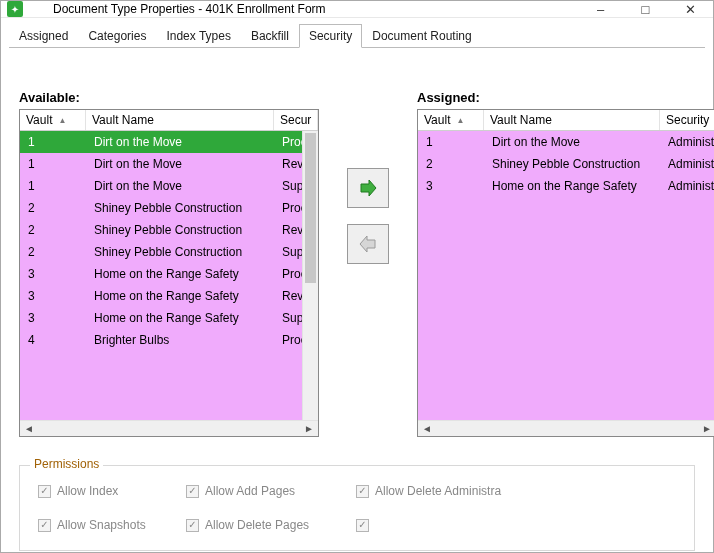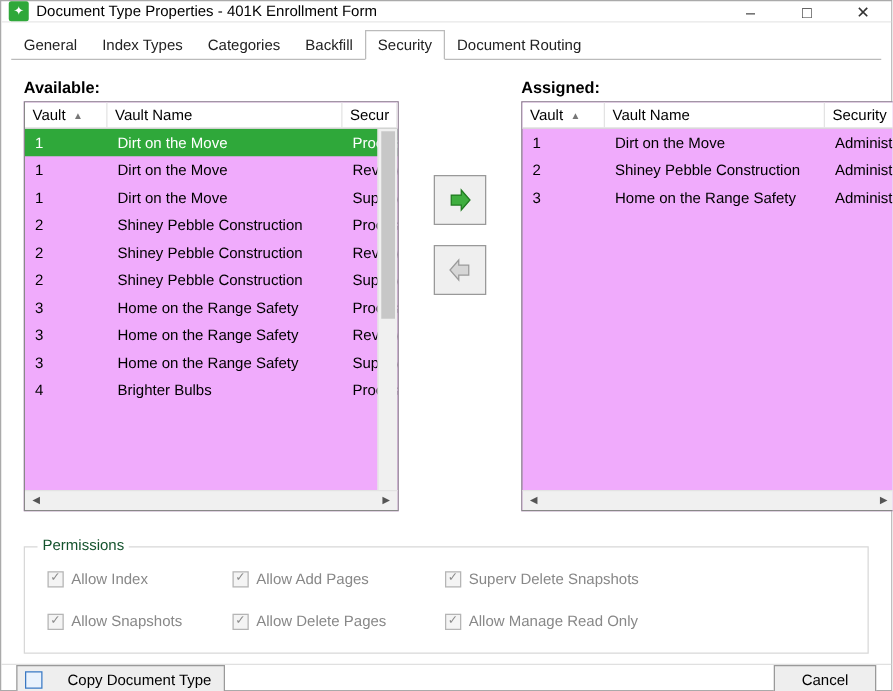--- a/index.html
+++ b/index.html
@@ -1,28 +1,28 @@
 <!DOCTYPE html>
 <html><head>
 <meta charset="utf-8">
 <style>
   * { box-sizing: border-box; }
   html, body { margin:0; padding:0; font-family: "Segoe UI", Tahoma, Arial, sans-serif; font-size:12px; color:#000; background:#fff; }
   .window { width:714px; height:553px; border:1px solid #aaa; background:#fff; display:flex; flex-direction:column; }
   .titlebar { height:30px; display:flex; align-items:center; padding:0 0 0 6px; border-bottom:1px solid #e8e8e8; }
   .app-icon { width:16px; height:16px; background:#2fa83a; border-radius:2px; display:flex; align-items:center; justify-content:center; color:#fff; font-size:10px; margin-right:6px;}
-  .titlebar .title { flex:1; }
+  .titlebar .title { flex:1;margin-left:24px; }
   .winbtns { display:flex; height:100%; }
   .winbtn { width:45px; display:flex; align-items:center; justify-content:center; font-size:13px; color:#333; }
   .tabs { display:flex; padding:6px 8px 0 8px; position:relative; }
   .tabs::after { content:""; position:absolute; left:8px; right:8px; bottom:0; height:1px; background:#bbb; }
   .tab { padding:4px 9px; border:1px solid transparent; position:relative; color:#222; }
   .tab.active { border:1px solid #bbb; border-bottom:1px solid #fff; background:#fff; z-index:2; }
   .content { flex:1; padding:14px 18px 8px 18px; display:flex; flex-direction:column; }
-  .panels { display:flex; gap:28px; }
+  .panels { display:flex; gap:28px;margin-top:28px; }
   .panel-col { display:flex; flex-direction:column; }
   .panel-label { font-weight:bold; margin-bottom:4px; font-size:13px;}
   .listbox { width:300px; height:328px; border:1px solid #888; display:flex; flex-direction:column; background:#f0abfc;justify-content:center; }
   .lb-header { display:flex; border-bottom:1px solid #cfcfcf; background:#fff; font-size:12px; }
   .lb-header .hcell { border-right:1px solid #e3e3e3; padding:3px 6px; display:flex; align-items:center; overflow:hidden; white-space:nowrap; }
   .col-vault { width:66px; }
   .col-name  { flex:1; }
   .col-sec   { width:44px; }
   .sort-arrow { margin-left:6px; font-size:8px; color:#777; }
   .lb-body { flex:1; overflow:hidden; position:relative; }
@@ -33,21 +33,21 @@
   .vscroll { position:absolute; right:0; top:0; bottom:0; width:16px; background:#f0f0f0; border-left:1px solid #e3e3e3; }
   .vscroll .thumb { position:absolute; left:2px; right:2px; top:2px; height:150px; background:#c7c7c7; }
   .hscroll { height:16px; background:#f0f0f0; border-top:1px solid #e3e3e3; display:flex; align-items:center; padding:0 2px;}
   .hscroll .harrow { width:14px; text-align:center; color:#555; font-size:10px;}
   .hscroll .htrack { flex:1; }
   .midbtns { display:flex; flex-direction:column; justify-content:flex-start; gap:16px; padding-top:78px; width:56px; align-items:center;}
   .arrowbtn { width:42px; height:40px; border:1px solid #999; background:#efefef; display:flex; align-items:center; justify-content:center; }
   .arrowbtn svg { width:20px; height:20px; }
 
   .permbox { margin-top:28px; border:1px solid #d8d8d8; padding:18px 18px 18px 18px; position:relative; color:#888; }
-  .permbox .legend { position:absolute; top:-9px; left:10px; background:#fff; padding:0 4px; color:#14532d; }
+  .permbox .legend { position:absolute; top:-9px; left:10px; background:#fff; padding:0 4px; color:#a16207; }
   .perm-rows { display:flex; flex-direction:column; gap:20px; }
   .perm-row { display:flex; }
   .perm-item { display:flex; align-items:center; gap:6px; font-size:12px; }
   .p-col1 { width:148px; }
   .p-col2 { width:170px; }
   .p-col3 { width:220px; }
   .chk { width:13px; height:13px; border:1px solid #b5b5b5; background:#f4f4f4; display:flex; align-items:center; justify-content:center; color:#8a8a8a; font-size:10px; line-height:1; }
 
   .footer { height:42px; border-top:1px solid #e0e0e0; display:flex; align-items:center; padding:0 12px; }
   .copybtn { border:1px solid #9a9a9a; background:#eee; padding:4px 10px 4px 6px; display:flex; align-items:center; gap:20px; }
@@ -65,23 +65,23 @@
     <div class="app-icon">✦</div>
     <div class="title">Document Type Properties  - 401K Enrollment Form</div>
     <div class="winbtns">
       <div class="winbtn">–</div>
       <div class="winbtn">□</div>
       <div class="winbtn">✕</div>
     </div>
   </div>
 
   <div class="tabs">
-    <div class="tab">General</div>
+    <div class="tab">Assigned</div>
+    <div class="tab">Categories</div>
     <div class="tab">Index Types</div>
-    <div class="tab">Categories</div>
     <div class="tab">Backfill</div>
     <div class="tab active">Security</div>
     <div class="tab">Document Routing</div>
   </div>
 
   <div class="content">
     <div class="panels">
 
       <div class="panel-col">
         <div class="panel-label">Available:</div>
@@ -219,35 +219,34 @@
           <label class="perm-item p-col1">
               <span class="chk">✓</span>
               <span>Allow Index</span>
             </label>
           <label class="perm-item p-col2">
               <span class="chk">✓</span>
               <span>Allow Add Pages</span>
             </label>
           <label class="perm-item p-col3">
               <span class="chk">✓</span>
-              <span>Superv Delete Snapshots</span>
+              <span>Allow Delete Administra</span>
             </label>
         </div>
         <div class="perm-row">
           <label class="perm-item p-col1">
               <span class="chk">✓</span>
               <span>Allow Snapshots</span>
             </label>
           <label class="perm-item p-col2">
               <span class="chk">✓</span>
               <span>Allow Delete Pages</span>
             </label>
           <label class="perm-item p-col3">
               <span class="chk">✓</span>
-              <span>Allow Manage Read Only</span>
             </label>
         </div>
       </div>
     </div>
 
   </div>
 
   <div class="footer">
     <div class="copybtn">
       <span class="cicon"></span>

